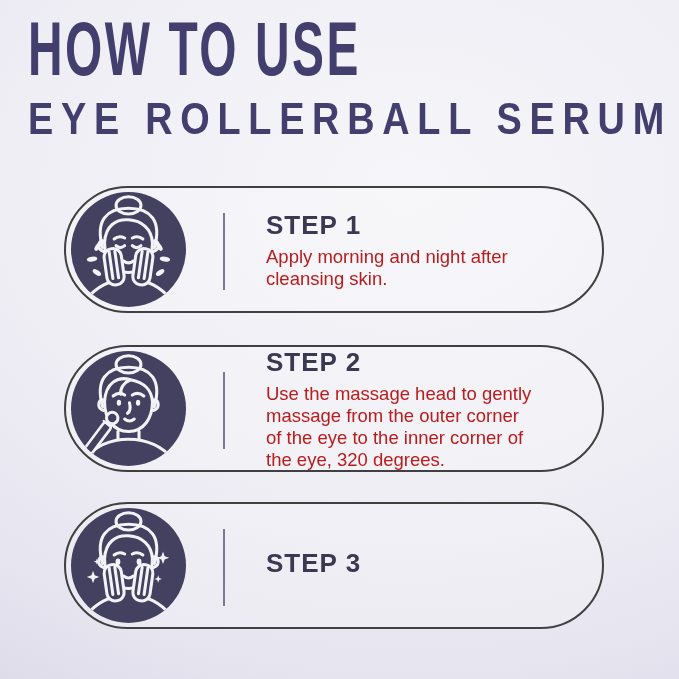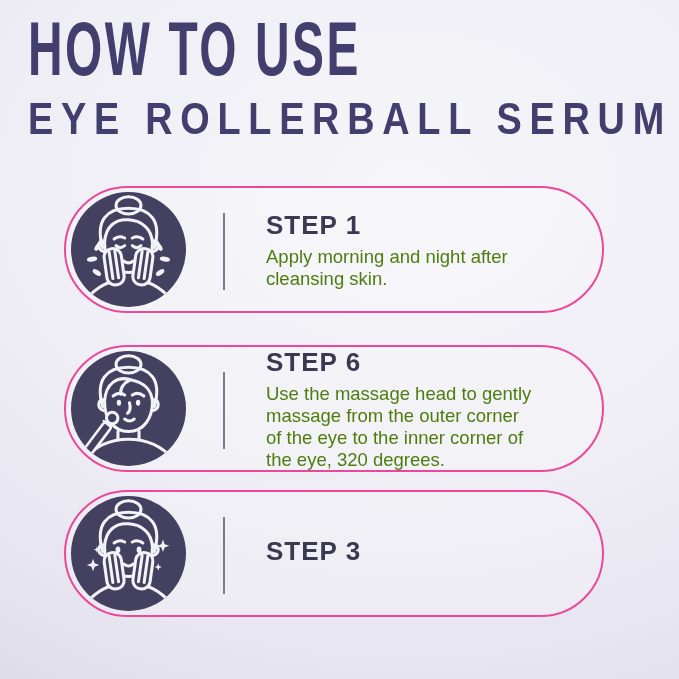--- a/index.html
+++ b/index.html
@@ -13,38 +13,38 @@
   .title-line1{
     font-size:76px;font-weight:700;color:#423e6d;letter-spacing:4px;
     transform:scaleX(0.63);transform-origin:0 0;line-height:66px;white-space:nowrap;
   }
   .title-line2{
     font-size:44px;font-weight:700;color:#423e6d;letter-spacing:9px;
     transform:scaleX(0.86);transform-origin:0 0;line-height:46px;margin-top:14px;white-space:nowrap;
   }
   .card{
     position:absolute;left:64px;width:540px;height:127px;
-    border:2px solid #ec4899;border-radius:64px;box-sizing:border-box;
+    border:2px solid #404040;border-radius:64px;box-sizing:border-box;
     background:rgba(251,251,253,0.25);
   }
   .card-1{top:186px;}
   .card-2{top:345px;}
-  .card-3{top:490px;}
+  .card-3{top:502px;}
   .badge{
     position:absolute;left:5px;top:4px;width:115px;height:115px;
     border-radius:50%;background:#434060;overflow:hidden;
   }
   .badge svg{display:block;width:100%;height:100%;}
   .divider{position:absolute;left:157px;top:25px;width:2px;height:77px;background:#7b7990;}
   .content{
     position:absolute;left:200px;top:0;height:100%;width:330px;
     display:flex;flex-direction:column;justify-content:center;
   }
   .step-label{margin:0 0 5px 0;font-size:26px;font-weight:700;letter-spacing:1px;color:#3b3852;}
-  .step-desc{margin:0;font-size:18.5px;line-height:22px;color:#4d7c0f;white-space:pre-line;}
+  .step-desc{margin:0;font-size:18.5px;line-height:22px;color:#b91c1c;white-space:pre-line;}
 </style>
 </head>
 <body>
 
 <main>
 
   <header class="header">
     <div class="title-line1">HOW TO USE</div>
     <div class="title-line2">EYE ROLLERBALL SERUM</div>
   </header>
@@ -115,21 +115,21 @@
         <path d="M71 84 v 8"></path>
         <path d="M13 113 C 28 96 45 92 60 92 C 75 92 92 96 107 113"></path>
         <path d="M19 103 L 37 79" stroke-width="12"></path>
         <path d="M19 103 L 37 79" stroke="#434060" stroke-width="6.5"></path>
         <circle cx="43" cy="70" r="6" fill="#434060"></circle>
         <path d="M34 73 l 7 6" stroke-width="2.4"></path>
       </svg>
     </div>
     <div class="divider"></div>
     <div class="content">
-      <h2 class="step-label">STEP 6</h2>
+      <h2 class="step-label">STEP 2</h2>
       <p class="step-desc">Use the massage head to gently
 massage from the outer corner
 of the eye to the inner corner of
 the eye, 320 degrees.</p>
     </div>
   </section>
 
   <section class="card card-3">
     <div class="badge">
       <svg viewBox="0 0 120 120" fill="none" stroke="#f3f2f7" stroke-width="3.2" stroke-linecap="round" stroke-linejoin="round">

